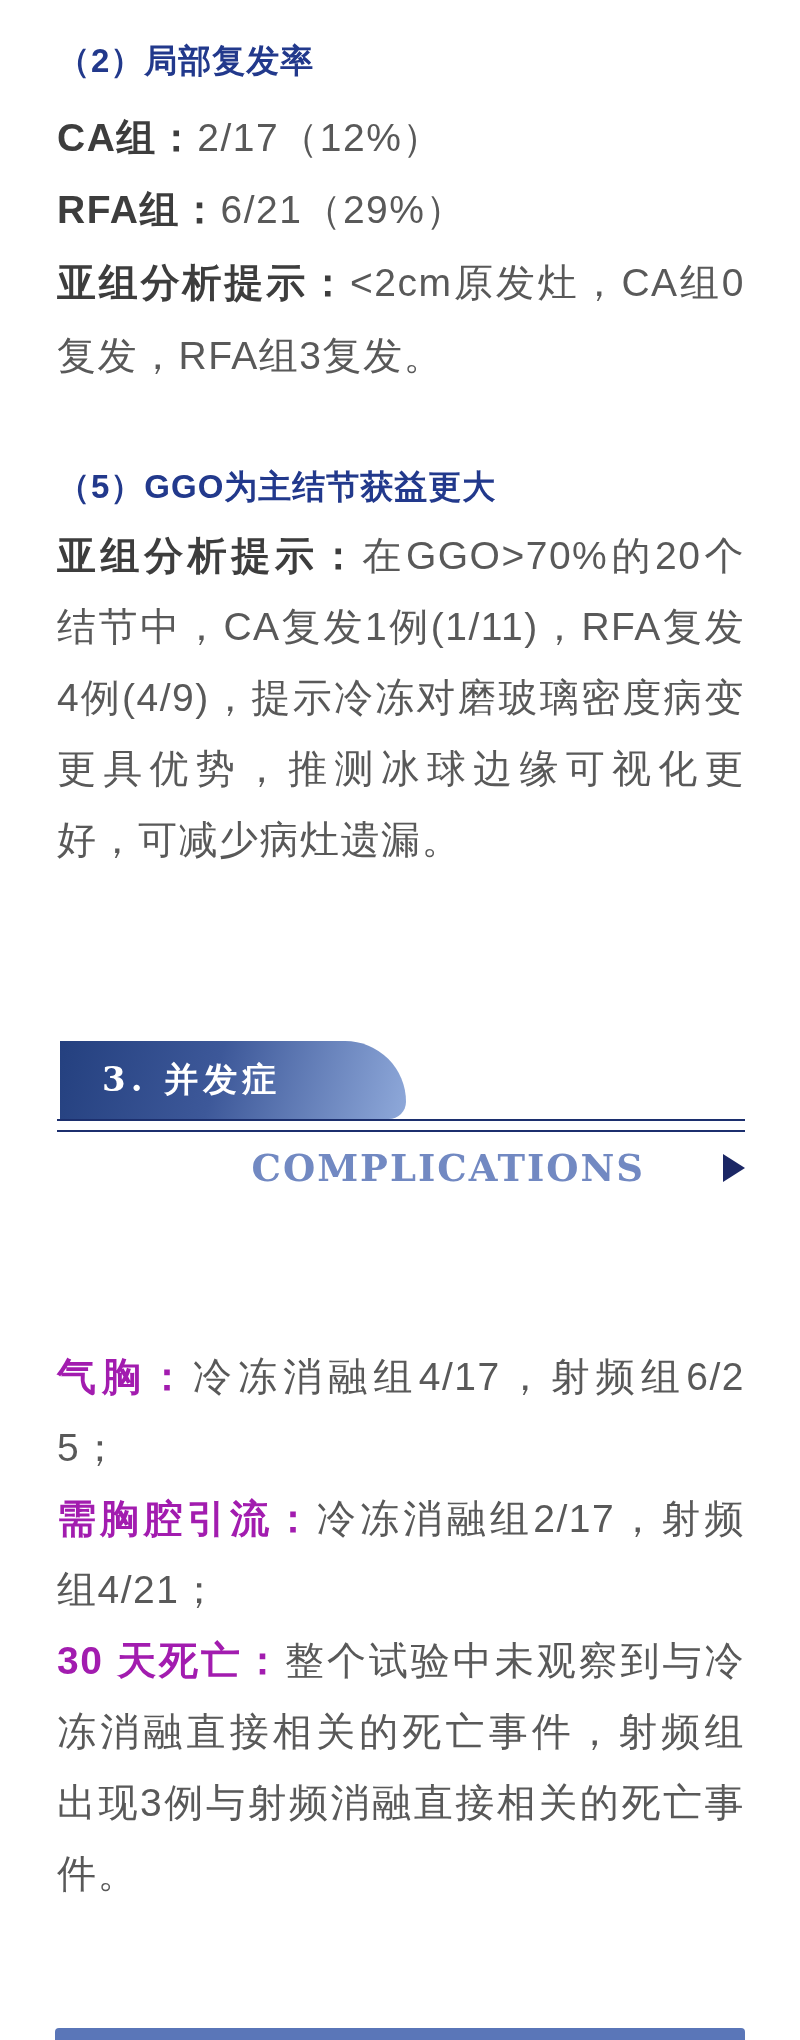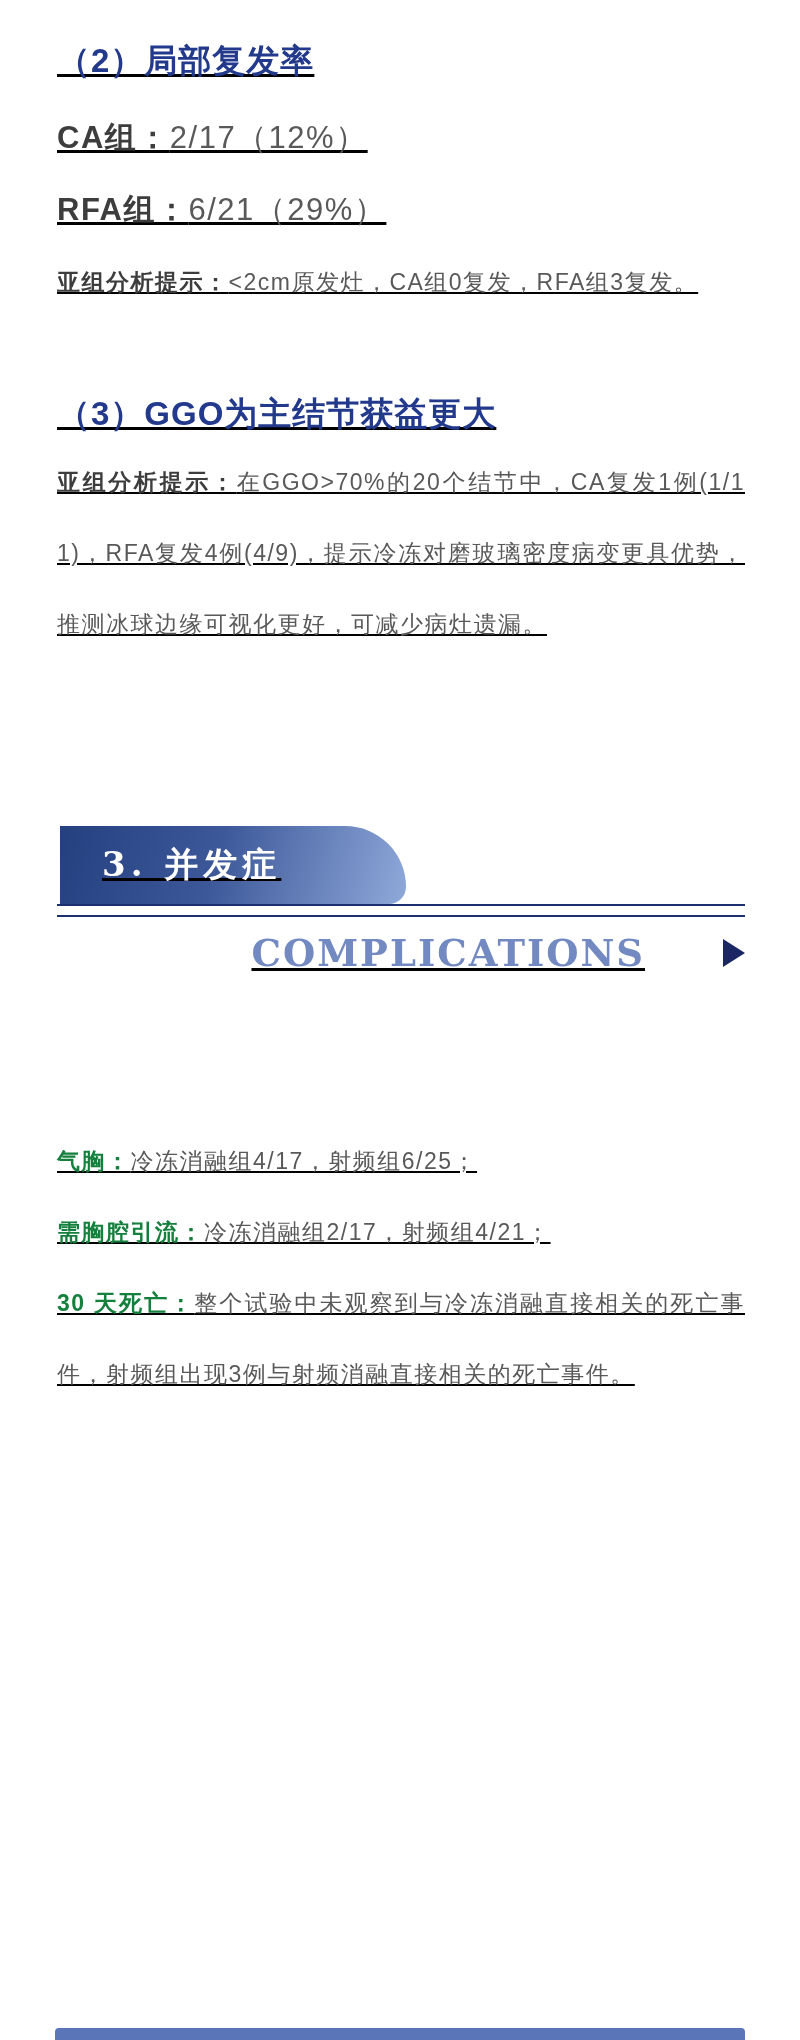--- a/index.html
+++ b/index.html
@@ -5,56 +5,55 @@
   * { margin: 0; padding: 0; box-sizing: border-box; }
   html, body { background: #ffffff; }
   .page {
     position: relative;
     width: 800px;
     height: 2040px;
     margin: 0 auto;
     background: #ffffff;
     overflow: hidden;
     font-family: "Liberation Sans", "DejaVu Sans", sans-serif;
-    text-decoration: underline;
   }
   .content {
     padding: 0 55px 0 57px;
   }
   
   .h-blue {
     color: #22398c;
     font-size: 33px;
     font-weight: 700;
     line-height: 46px;
     letter-spacing: 1px;
   }
   .h-blue.first { margin-top: 38px; }
   .h-blue.second { margin-top: 72px; }
   
   .bodyline {
-    font-size: 31px;
+    font-size: 39px;
     line-height: 72px;
     color: #595959;
     letter-spacing: 1.5px;
     text-align: justify;
     word-break: break-all;
   }
   .bodyline.first { margin-top: 18px; }
   .para {
-    font-size: 23px;
+    font-size: 39px;
     line-height: 73px;
     color: #595959;
     letter-spacing: 1.5px;
     text-align: justify;
     word-break: break-all;
   }
   .para.ggo { margin-top: 10px; line-height: 71px; }
   strong.dark { color: #3d3d3d; font-weight: 700; }
-  strong.navy { color: #15803d; font-weight: 700; }
+  strong.navy { color: #a21caf; font-weight: 700; }
   
   .badge {
     margin-top: 166px;
     margin-left: 3px;
     width: 346px;
     height: 78px;
     background: linear-gradient(105deg, #24407f 0%, #3d5899 45%, #8fa9da 100%);
     border-radius: 0 78px 22px 0;
     display: flex;
     align-items: center;
@@ -113,21 +112,21 @@
   <div class="content">
 
     <div class="h-blue first">（2）局部复发率</div>
 
     <p class="bodyline first"><strong class="dark">CA组：</strong><span>2/17（12%）</span></p>
 
     <p class="bodyline"><strong class="dark">RFA组：</strong><span>6/21（29%）</span></p>
 
     <p class="para"><strong class="dark">亚组分析提示：</strong><span>&lt;2cm原发灶，CA组0复发，RFA组3复发。</span></p>
 
-    <div class="h-blue second">（3）GGO为主结节获益更大</div>
+    <div class="h-blue second">（5）GGO为主结节获益更大</div>
 
     <p class="para ggo"><strong class="dark">亚组分析提示：</strong><span>在GGO&gt;70%的20个结节中，CA复发1例(1/11)，RFA复发4例(4/9)，提示冷冻对磨玻璃密度病变更具优势，推测冰球边缘可视化更好，可减少病灶遗漏。</span></p>
 
     <div class="badge">
         <span>3. 并发症</span>
       </div>
 
     <div class="rule"></div>
     <div class="rule second"></div>
 

